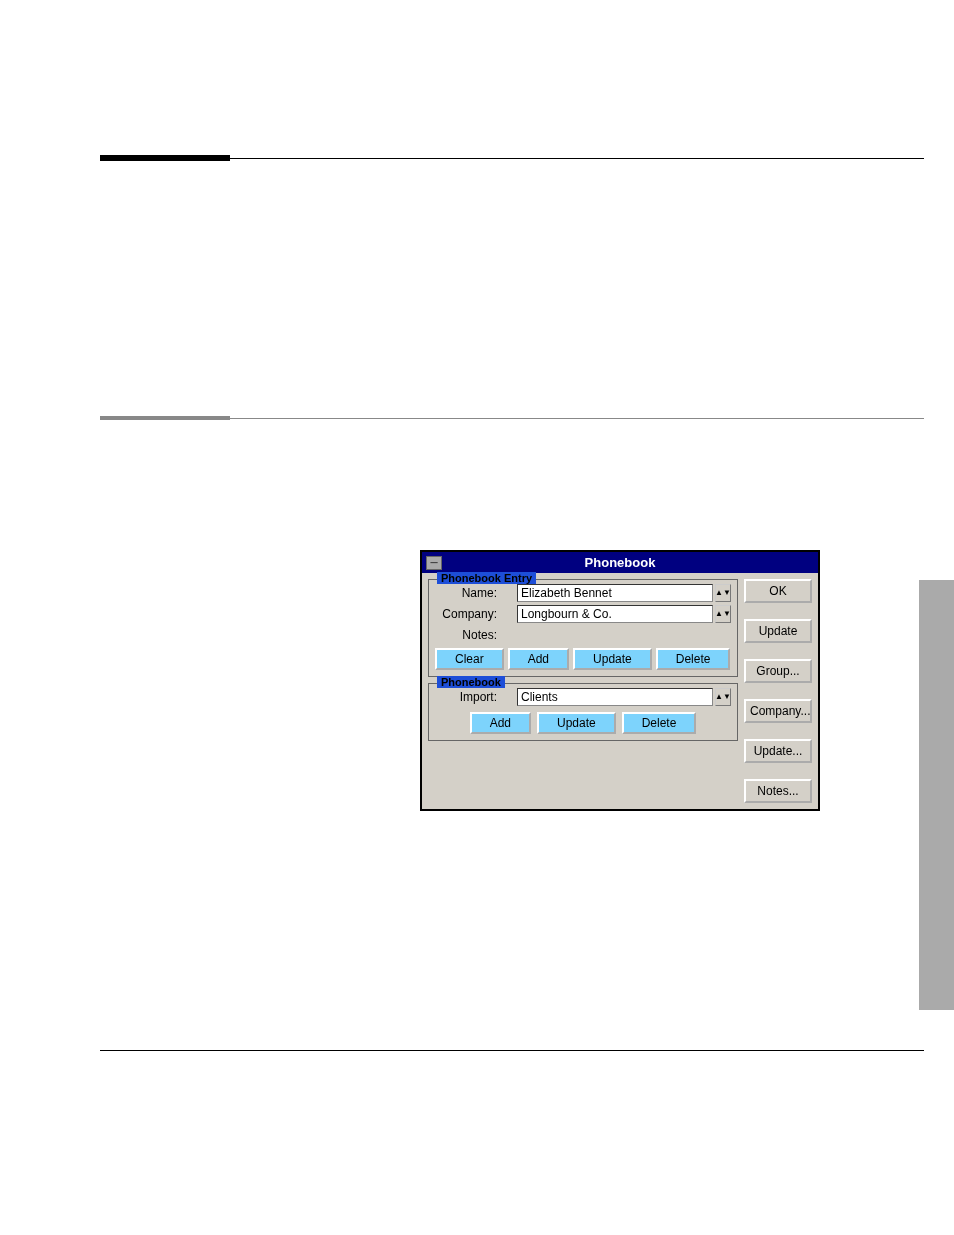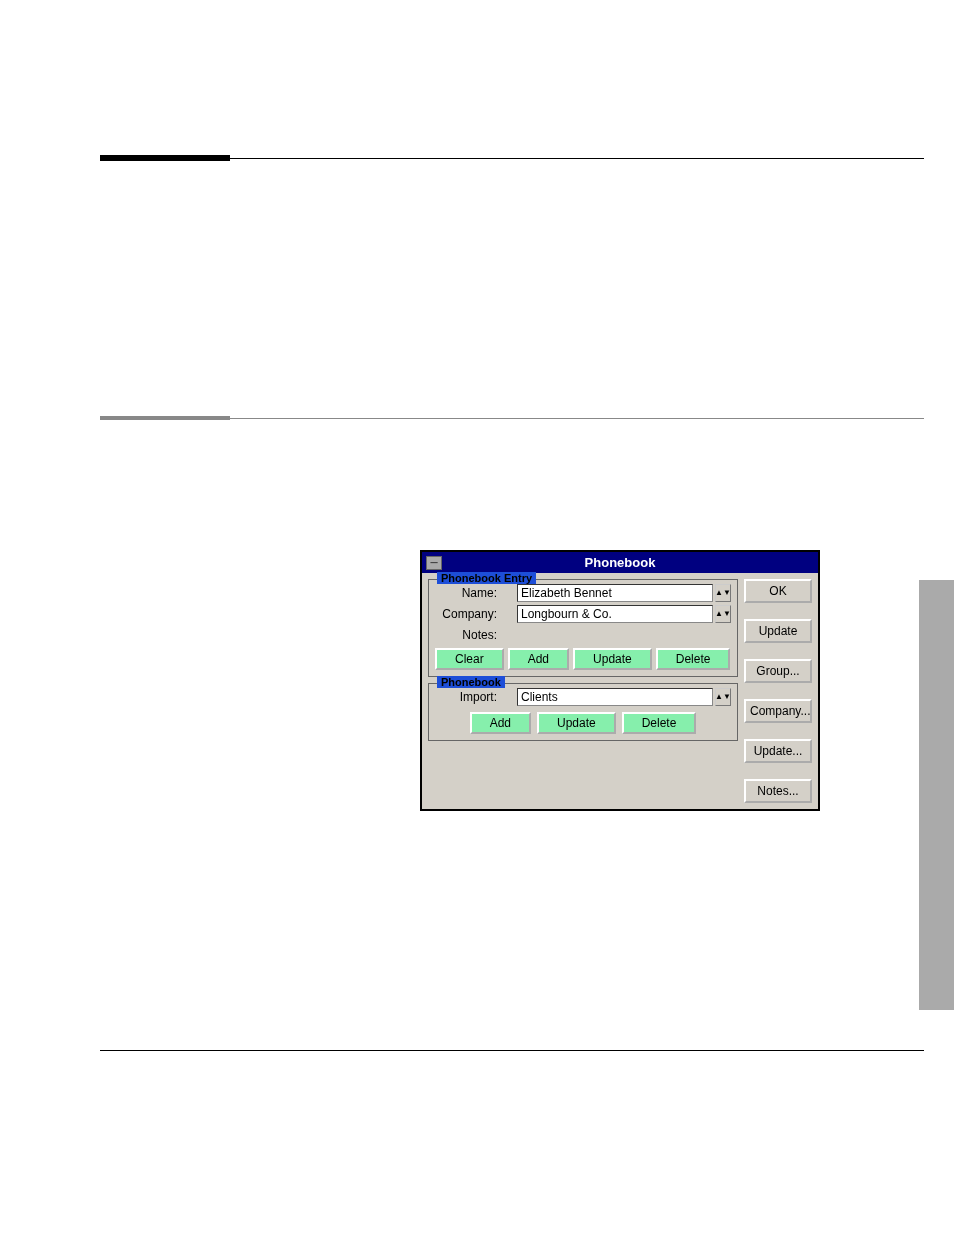--- a/index.html
+++ b/index.html
@@ -215,21 +215,21 @@
       text-align: right;
       width: 62px;
       margin-right: 4px;
       font-size: 12px;
       padding-top: 2px;
     }
 
     
     .win-btn {
       border: 2px outset #fff;
-      background: #86efac;
+      background: #7dd3fc;
       padding: 2px 18px;
       font-size: 12px;
       font-family: Arial, sans-serif;
       cursor: pointer;
       min-width: 60px;
       text-align: center;
     }
 
     .side-btn {
       border: 2px outset #fff;

